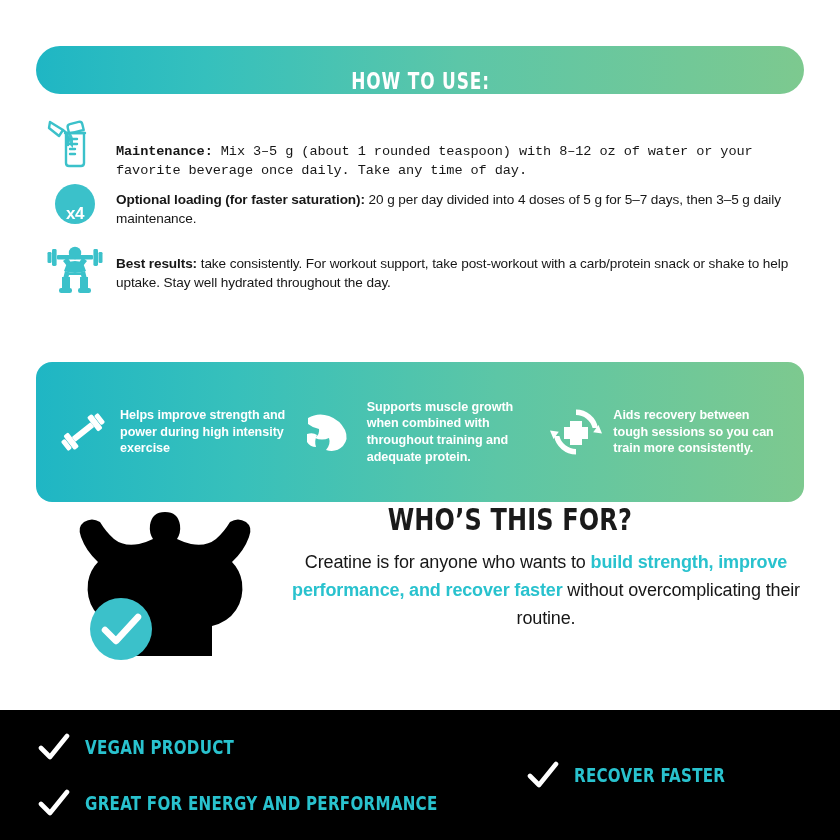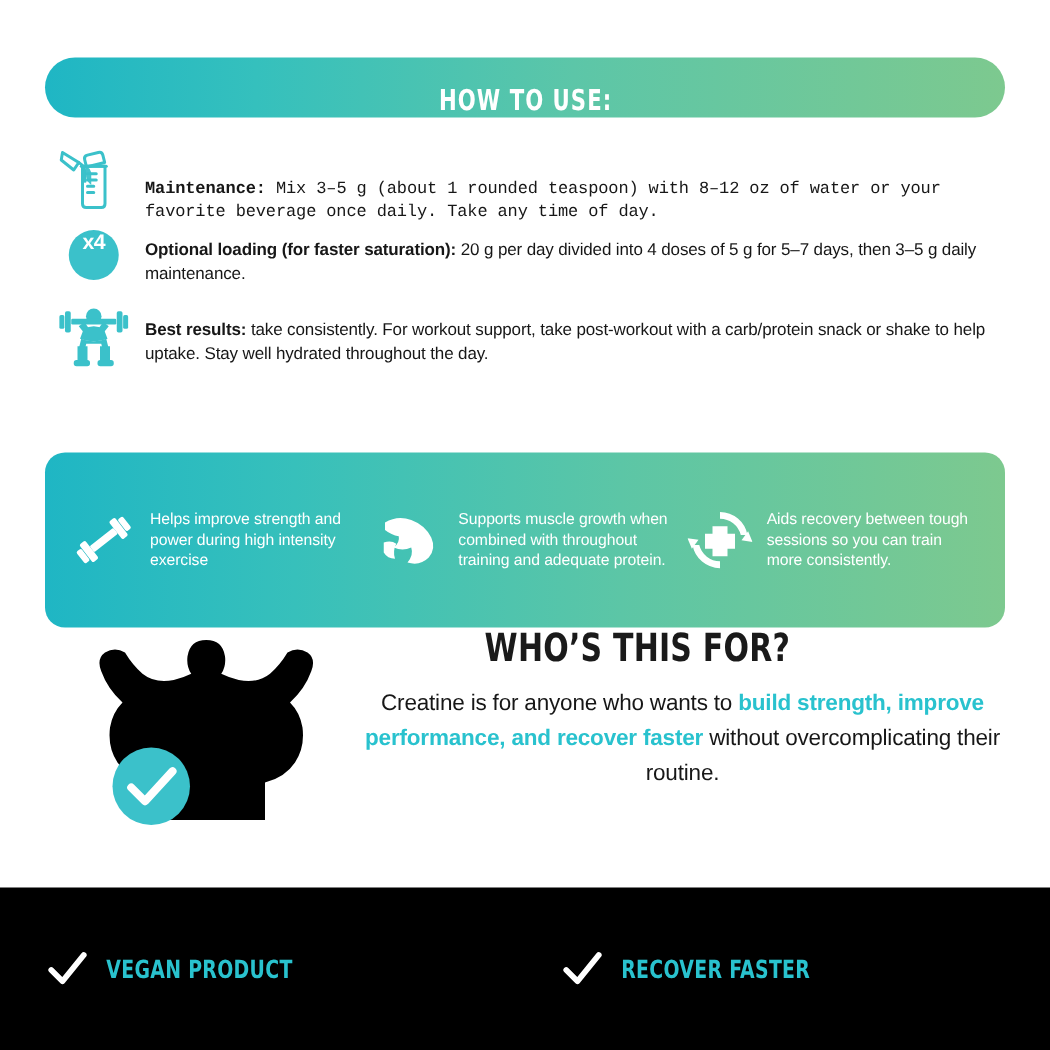--- a/index.html
+++ b/index.html
@@ -44,31 +44,32 @@
   #step-1 .txt{ padding-top:30px;font-family:Liberation Mono, monospace; }
   #step-2 .txt{ padding-top:16px; }
   #step-3 .txt{ padding-top:18px; }
   #step-1 .icon-slot{ top:0; }
   #step-2 .icon-slot{ top:10px; }
   #step-3 .icon-slot{ top:8px; }
 
   .x4-badge{
     width:40px; height:40px; border-radius:50%;
     background:#3bc1ca; color:#fff;
-    display:flex; align-items:flex-start; justify-content:center;
+    display:flex; align-items:flex-end; justify-content:center;
     font-weight:700; font-size:17px; letter-spacing:-0.4px;
   }
 
   
   .benefits{
     position:absolute; left:36px; top:362px; width:768px; height:140px;
     border-radius:16px;
     background:linear-gradient(90deg,#1fb6c4 0%,#37c0bb 26%,#5cc6a6 60%,#7dc98f 100%);
     display:flex; align-items:center;
     padding:0 14px;
+    font-weight:bold;
   }
   .benefit{
     flex:1; display:flex; align-items:center; gap:10px; padding:0 6px;
   }
   .benefit .b-icon{ flex:0 0 auto; width:54px; display:flex; justify-content:center; }
   .benefit .b-text{
     color:#ffffff; font-size:12.6px; line-height:1.33; letter-spacing:-0.05px;
   }
 
   
@@ -239,20 +240,26 @@
 
 <div class="footer">
 
   <div class="col left">
     <div class="f-item">
       <svg width="32" height="28" viewBox="0 0 32 28">
         <path d="M3 15 L12 24 L29 3" fill="none" stroke="#ffffff" stroke-width="4.6" stroke-linecap="round" stroke-linejoin="round"></path>
       </svg>
       <span class="label">VEGAN PRODUCT</span>
     </div>
+    <div class="f-item">
+      <svg width="32" height="28" viewBox="0 0 32 28">
+        <path d="M3 15 L12 24 L29 3" fill="none" stroke="#ffffff" stroke-width="4.6" stroke-linecap="round" stroke-linejoin="round"></path>
+      </svg>
+      <span class="label">GREAT FOR ENERGY AND PERFORMANCE</span>
+    </div>
   </div>
 
   <div class="col right">
     <div class="f-item">
       <svg width="32" height="28" viewBox="0 0 32 28">
         <path d="M3 15 L12 24 L29 3" fill="none" stroke="#ffffff" stroke-width="4.6" stroke-linecap="round" stroke-linejoin="round"></path>
       </svg>
       <span class="label">RECOVER FASTER</span>
     </div>
   </div>

